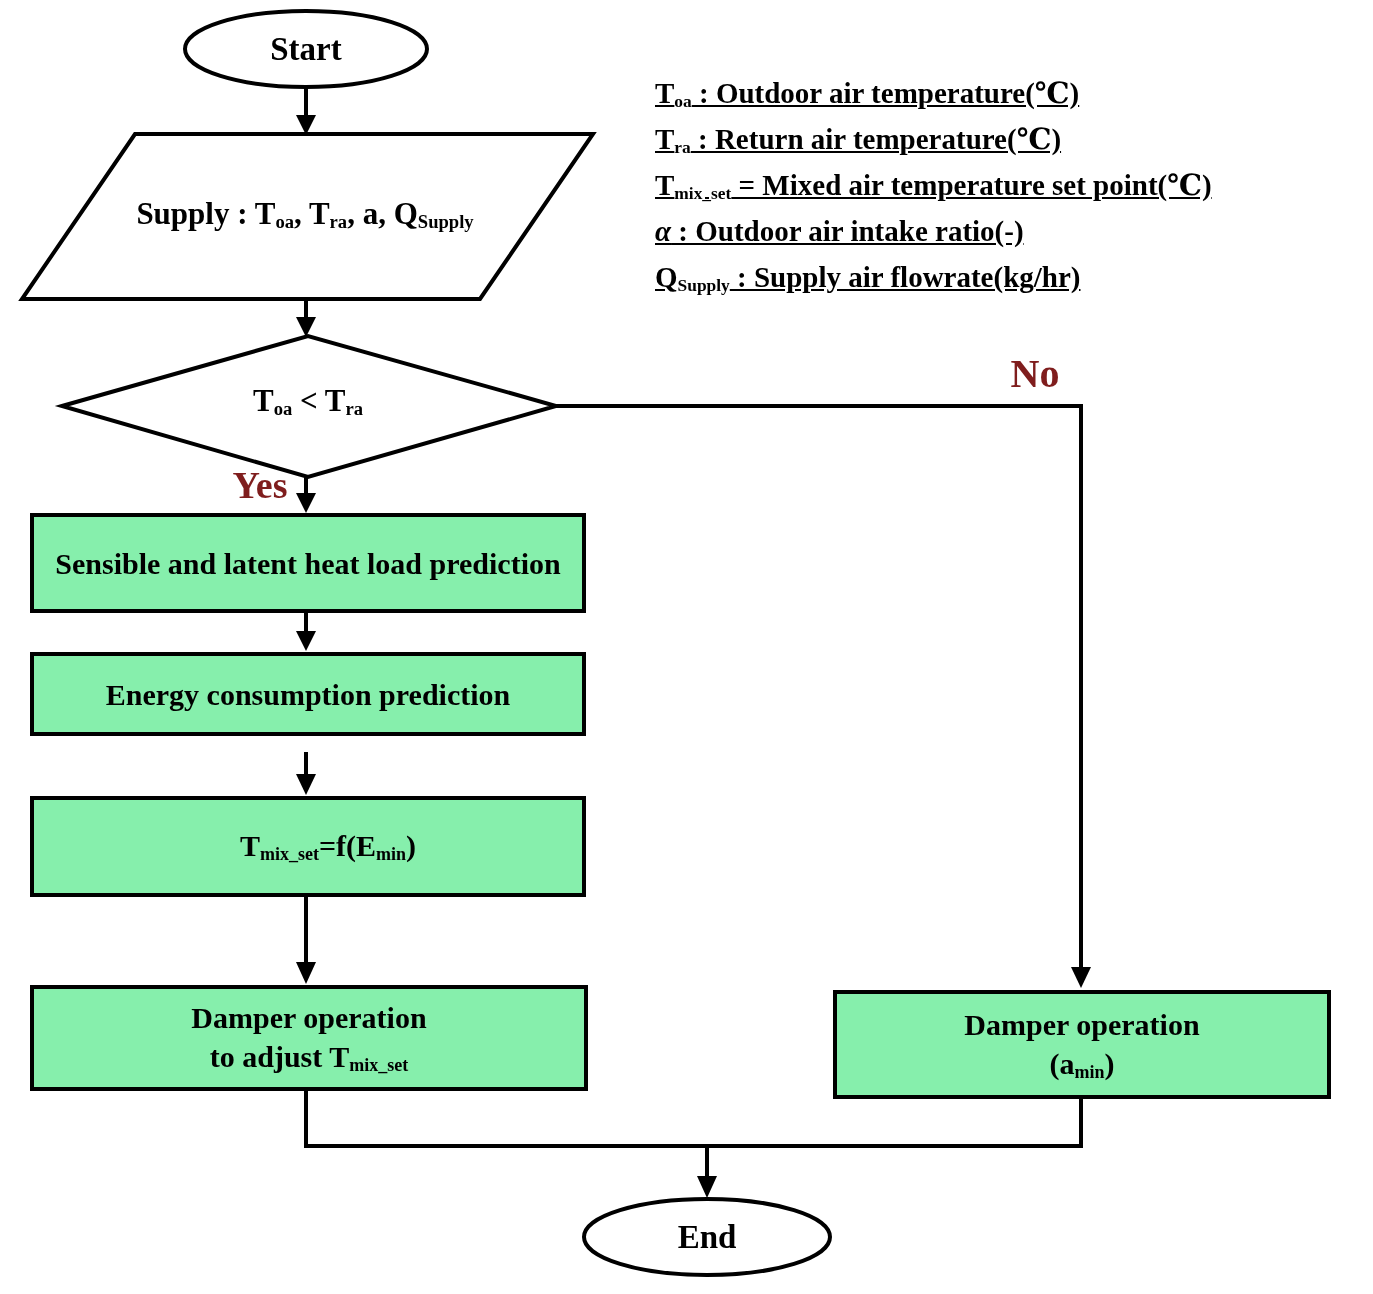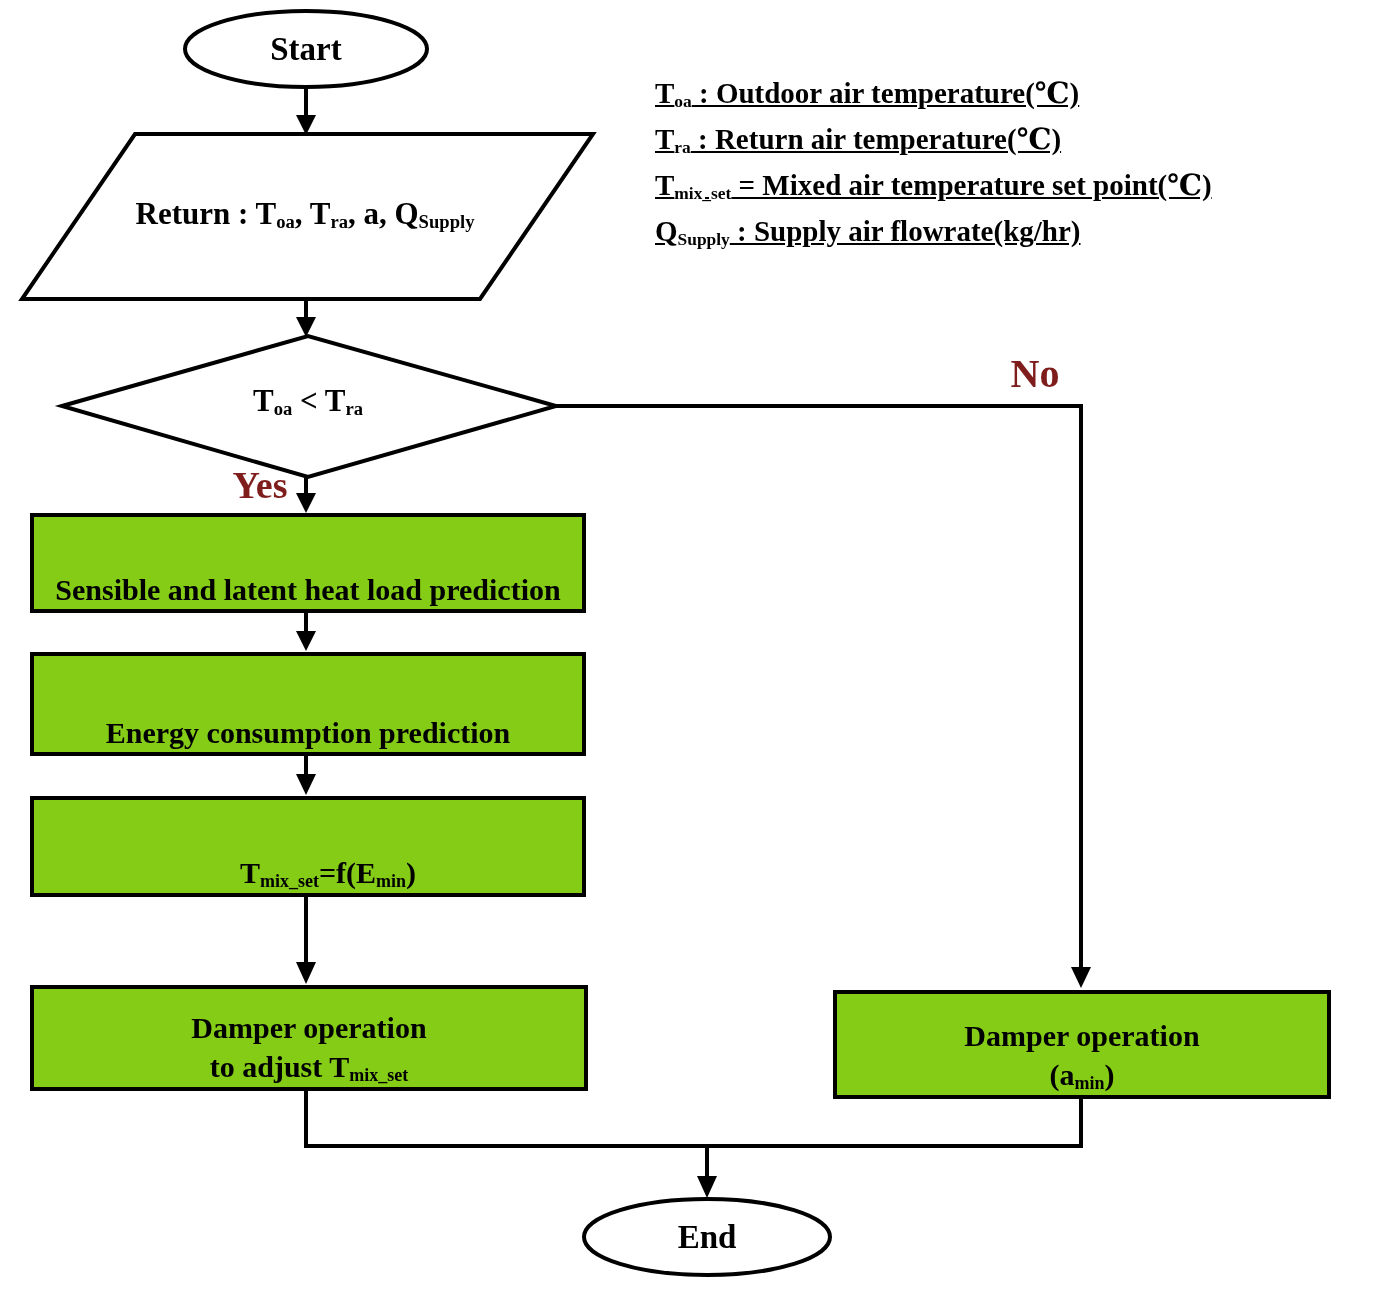--- a/index.html
+++ b/index.html
@@ -37,33 +37,33 @@
   .start-label   { left: 185px; top: 11px;  width: 242px; height: 76px; line-height: 76px; font-size: 33px; }
   .input-label   { left: 55px;  top: 183px; width: 500px; height: 62px; line-height: 62px; font-size: 31px; }
   .decision-label{ left: 130px; top: 375px; width: 356px; height: 62px; line-height: 52px; font-size: 31px; }
   .yes-label     { left: 205px; top: 462px; width: 110px; height: 46px; line-height: 46px; font-size: 38px; }
   .no-label      { left: 980px; top: 350px; width: 110px; height: 48px; line-height: 48px; font-size: 40px; }
   .end-label     { left: 584px; top: 1199px; width: 246px; height: 76px; line-height: 76px; font-size: 33px; }
 
   .rect {
     position: absolute;
     border: 4px solid #000;
-    background: #84cc16;
+    background: #86efac;
     display: flex;
     flex-direction: column;
     align-items: center;
-    justify-content: flex-end;
+    justify-content: center;
     font-weight: 700;
     font-size: 30px;
     text-align: center;
     line-height: 1.3;
   }
   .rect-line { display: block; text-align: center; }
   .box-heat   { left: 30px;  top: 513px; width: 556px; height: 100px; padding: 0 18px; }
-  .box-energy { left: 30px;  top: 652px; width: 556px; height: 104px; }
+  .box-energy { left: 30px;  top: 652px; width: 556px; height: 84px; }
   .box-tmix   { left: 30px;  top: 796px; width: 556px; height: 101px; padding-left: 40px; }
   .box-damper-adjust { left: 30px;  top: 985px; width: 558px; height: 106px; }
   .box-damper-min    { left: 833px; top: 990px; width: 498px; height: 109px; }
 
   .legend {
     position: absolute;
     left: 655px;
     top: 70px;
     width: 710px;
   }
@@ -115,21 +115,21 @@
     <polyline points="306,1091 306,1146 1081,1146 1081,1099" fill="none" stroke="#000000" stroke-width="4"></polyline>
 
     <line x1="707" y1="1146" x2="707" y2="1178" stroke="#000000" stroke-width="4"></line>
     <polygon points="697,1176 717,1176 707,1198" fill="#000000"></polygon>
 
     <ellipse cx="707" cy="1237" rx="123" ry="38" fill="#ffffff" stroke="#000000" stroke-width="4"></ellipse>
   </svg>
 
   <div class="label start-label">Start</div>
 
-  <div class="label input-label"><span>Return : T</span><span class="subscript">oa</span><span>, T</span><span class="subscript">ra</span><span>, a, Q</span><span class="subscript">Supply</span></div>
+  <div class="label input-label"><span>Supply : T</span><span class="subscript">oa</span><span>, T</span><span class="subscript">ra</span><span>, a, Q</span><span class="subscript">Supply</span></div>
 
   <div class="label decision-label"><span>T</span><span class="subscript">oa</span><span> &lt; T</span><span class="subscript">ra</span></div>
 
   <div class="label yes-label" style="color: #7f1d1d;">Yes</div>
 
   <div class="label no-label" style="color: #7f1d1d;">No</div>
 
   <div class="rect box-heat">
     <div class="rect-line" style="white-space: normal;">Sensible and latent heat load prediction</div>
   </div>
@@ -151,16 +151,17 @@
     <div class="rect-line">Damper operation</div>
     <div class="rect-line"><span>(a</span><span class="subscript">min</span><span>)</span></div>
   </div>
 
   <div class="label end-label">End</div>
 
   <div class="legend">
     <div class="legend-line"><span>T</span><span class="subscript">oa</span><span> : Outdoor air temperature(℃)</span></div>
     <div class="legend-line"><span>T</span><span class="subscript">ra</span><span> : Return air temperature(℃)</span></div>
     <div class="legend-line"><span>T</span><span class="subscript">mix_set</span><span> = Mixed air temperature set point(℃)</span></div>
+    <div class="legend-line"><span class="italic">α</span><span> : Outdoor air intake ratio(-)</span></div>
     <div class="legend-line"><span>Q</span><span class="subscript">Supply</span><span> : Supply air flowrate(kg/hr)</span></div>
   </div>
 
 </div>
 
 </body></html>

